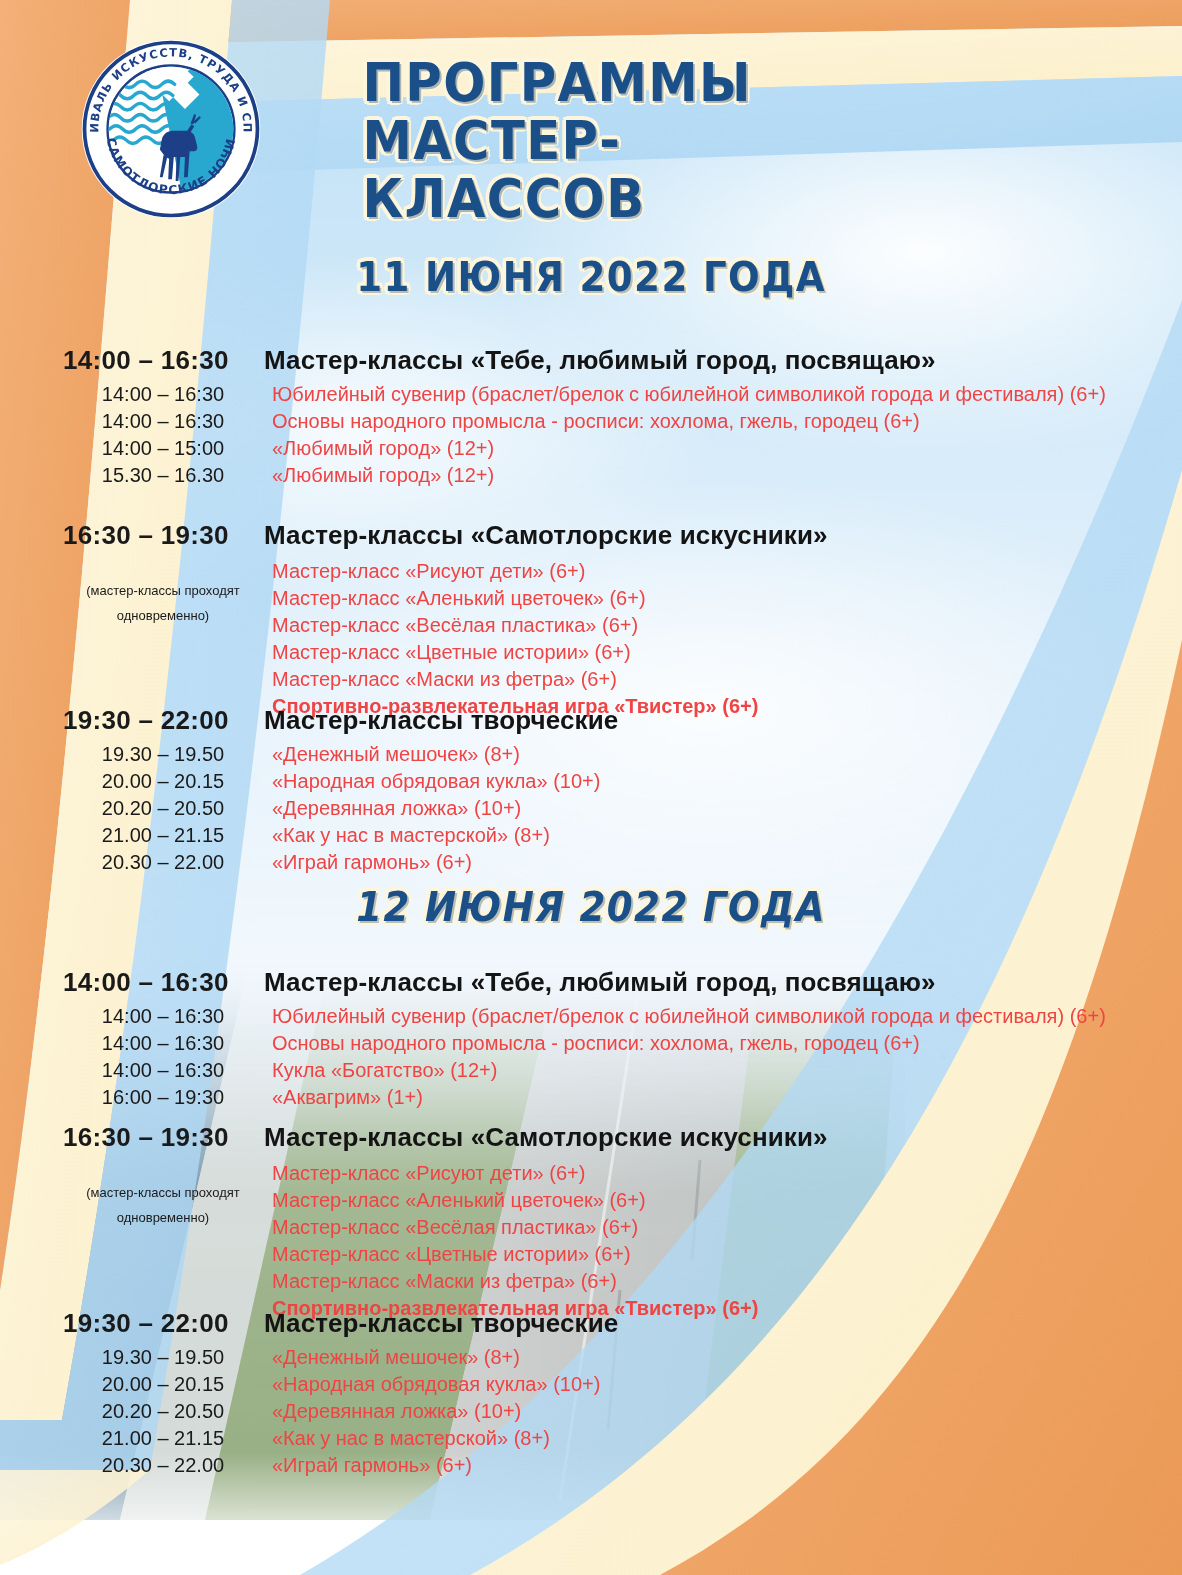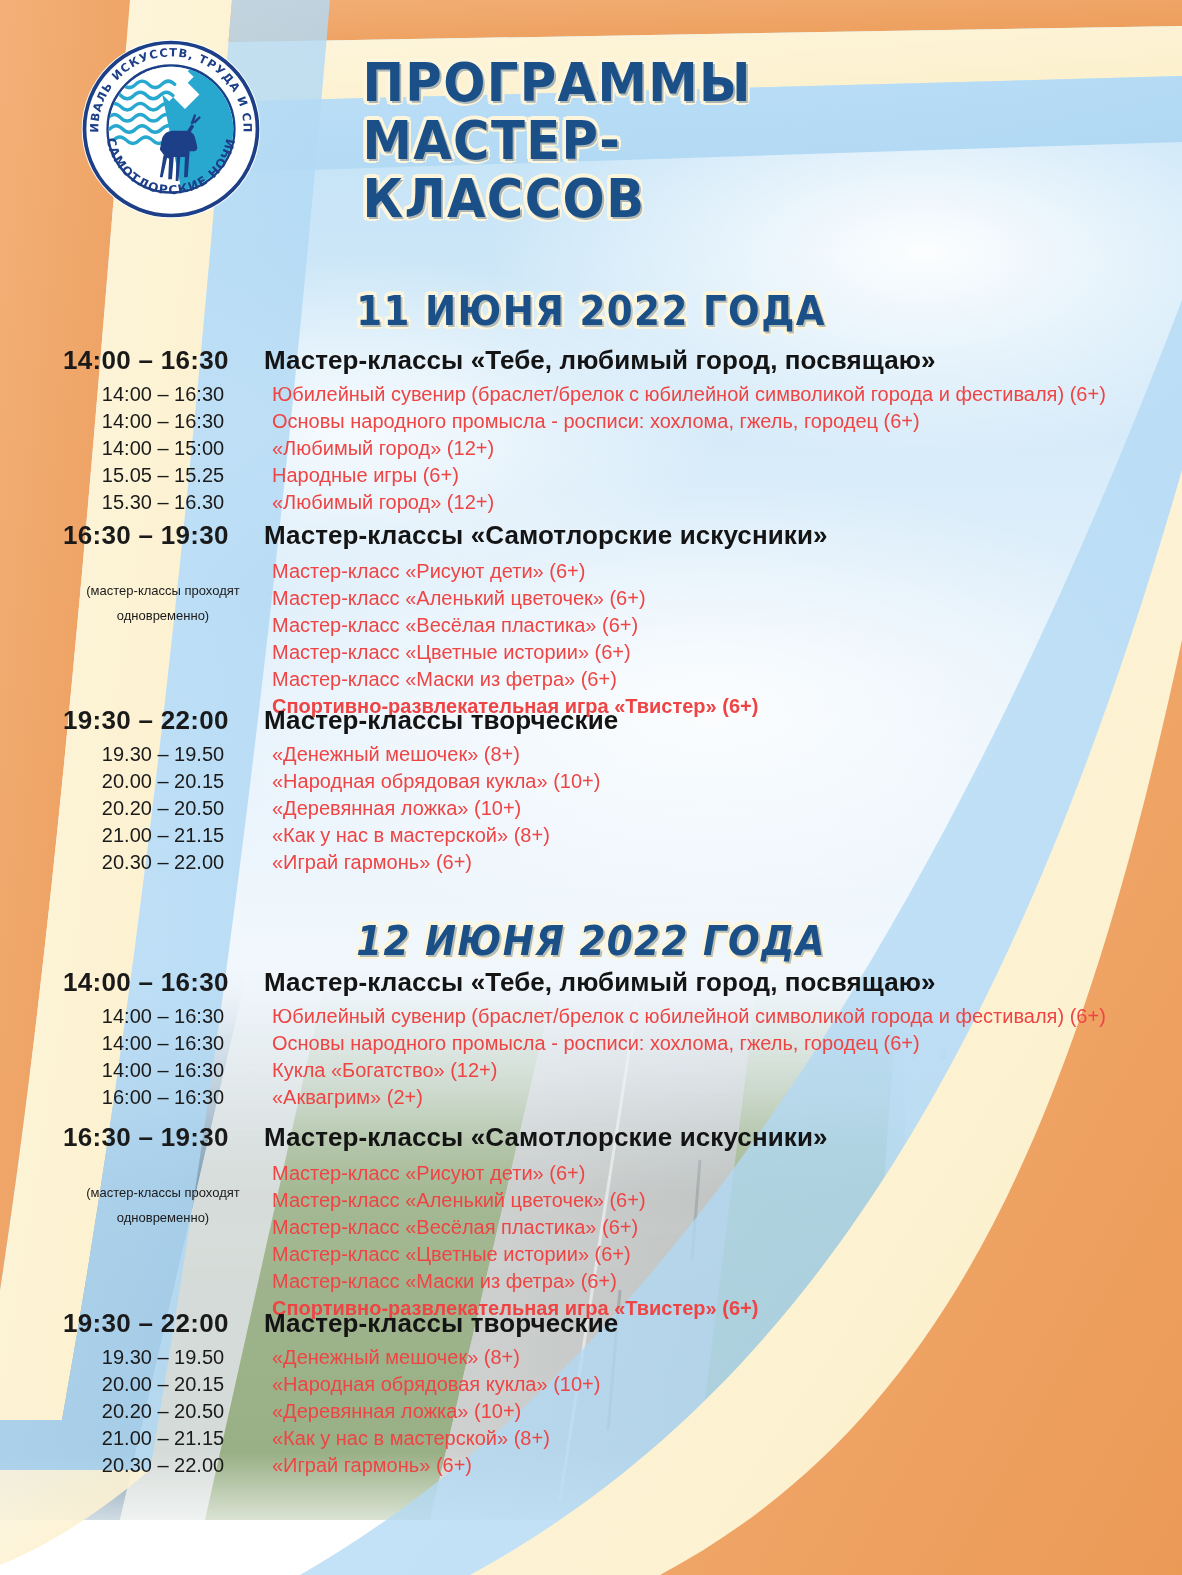--- a/index.html
+++ b/index.html
@@ -47,21 +47,21 @@
     font-size:54px; line-height:58px;
     color:#1b4f87;
     letter-spacing:1.5px;
     transform:scaleX(.92);
     text-shadow:
        2px 2px 0 rgba(20,60,110,.35),
       -3px -3px 0 #fdf6dc, 3px -3px 0 #fdf6dc, -3px 3px 0 #fdf6dc, 3px 3px 0 #fdf6dc,
        0 -4px 0 #fdf6dc, 0 4px 0 #fdf6dc, -4px 0 0 #fdf6dc, 4px 0 0 #fdf6dc;
   }
 
-  .date-badge { position:absolute; z-index:6; text-align:center;margin-top:34px; }
+  .date-badge { position:absolute; z-index:6; text-align:center; }
   .date-badge .line {
     font-family:"DejaVu Sans", sans-serif;
     font-weight:bold;
     font-size:40px; line-height:44px;
     color:#1b4f87;
     letter-spacing:1.5px;
     transform:scaleX(.93);
     text-shadow:
        2px 2px 0 rgba(20,60,110,.30),
       -3px -3px 0 #fdf6dc, 3px -3px 0 #fdf6dc, -3px 3px 0 #fdf6dc, 3px 3px 0 #fdf6dc,
@@ -325,24 +325,20 @@
           </div>
           <div class="row">
             <div class="row-time">14:00 – 16:30</div>
             <div class="row-text">Основы народного промысла - росписи: хохлома, гжель, городец (6+)</div>
           </div>
           <div class="row">
             <div class="row-time">14:00 – 15:00</div>
             <div class="row-text">«Любимый город» (12+)</div>
           </div>
           <div class="row">
-            <div class="row-time">15.05 – 15.25</div>
-            <div class="row-text">Народные игры (6+)</div>
-          </div>
-          <div class="row">
             <div class="row-time">15.30 – 16.30</div>
             <div class="row-text">«Любимый город» (12+)</div>
           </div>
         </div>
       </div>
       <div class="block" style="top: 520px;">
         <div class="block-head">
           <div class="head-time">16:30 – 19:30</div>
           <div class="head-title">Мастер-классы «Самотлорские искусники»</div>
         </div>
@@ -417,22 +413,22 @@
           </div>
           <div class="row">
             <div class="row-time">14:00 – 16:30</div>
             <div class="row-text">Основы народного промысла - росписи: хохлома, гжель, городец (6+)</div>
           </div>
           <div class="row">
             <div class="row-time">14:00 – 16:30</div>
             <div class="row-text">Кукла «Богатство» (12+)</div>
           </div>
           <div class="row">
-            <div class="row-time">16:00 – 16:30</div>
-            <div class="row-text">«Аквагрим» (2+)</div>
+            <div class="row-time">16:00 – 19:30</div>
+            <div class="row-text">«Аквагрим» (1+)</div>
           </div>
         </div>
       </div>
       <div class="block" style="top: 1122px;">
         <div class="block-head">
           <div class="head-time">16:30 – 19:30</div>
           <div class="head-title">Мастер-классы «Самотлорские искусники»</div>
         </div>
         <div class="note" style="top: 58px;">(мастер-классы проходят одновременно)</div>
         <div class="rows" style="top: 40px;">

